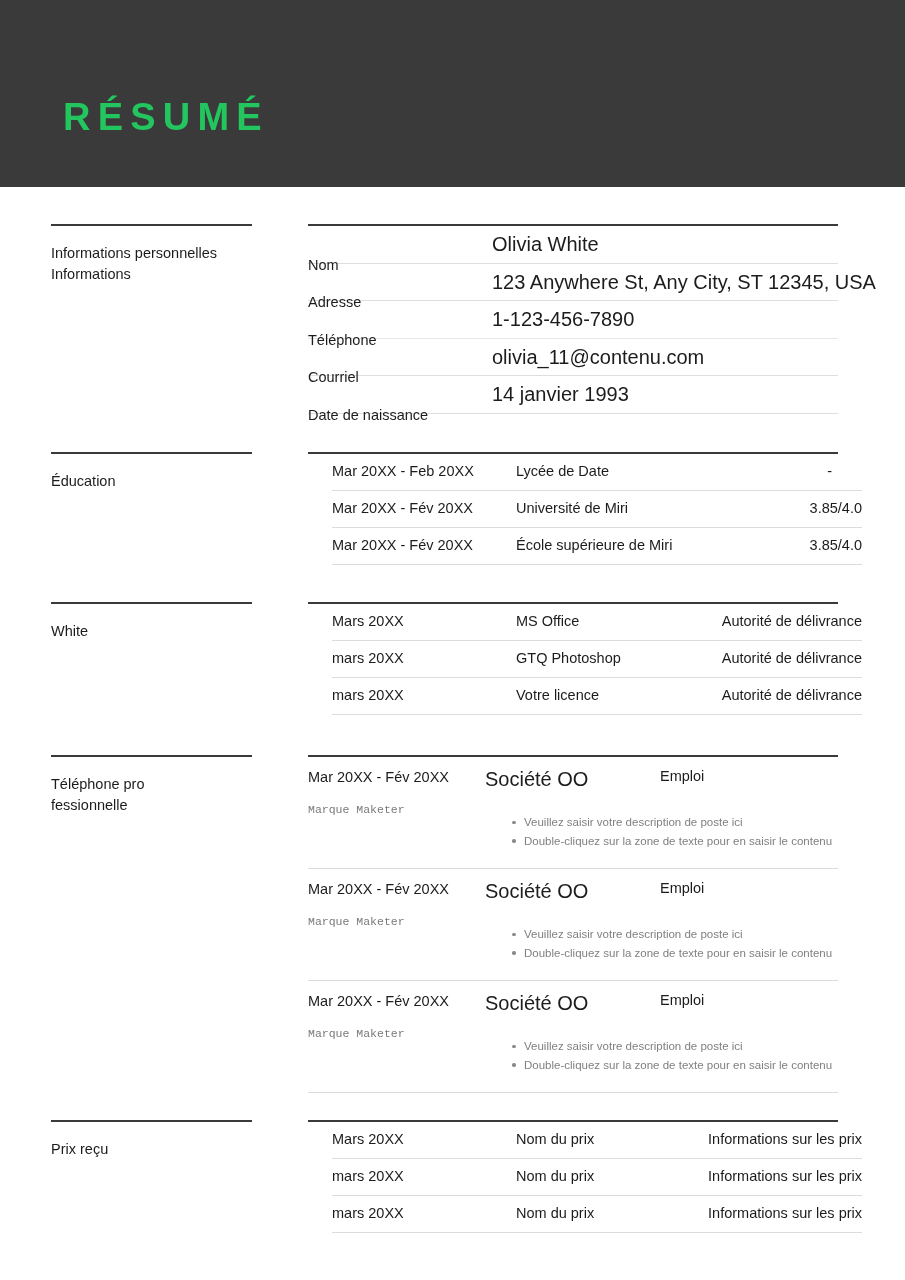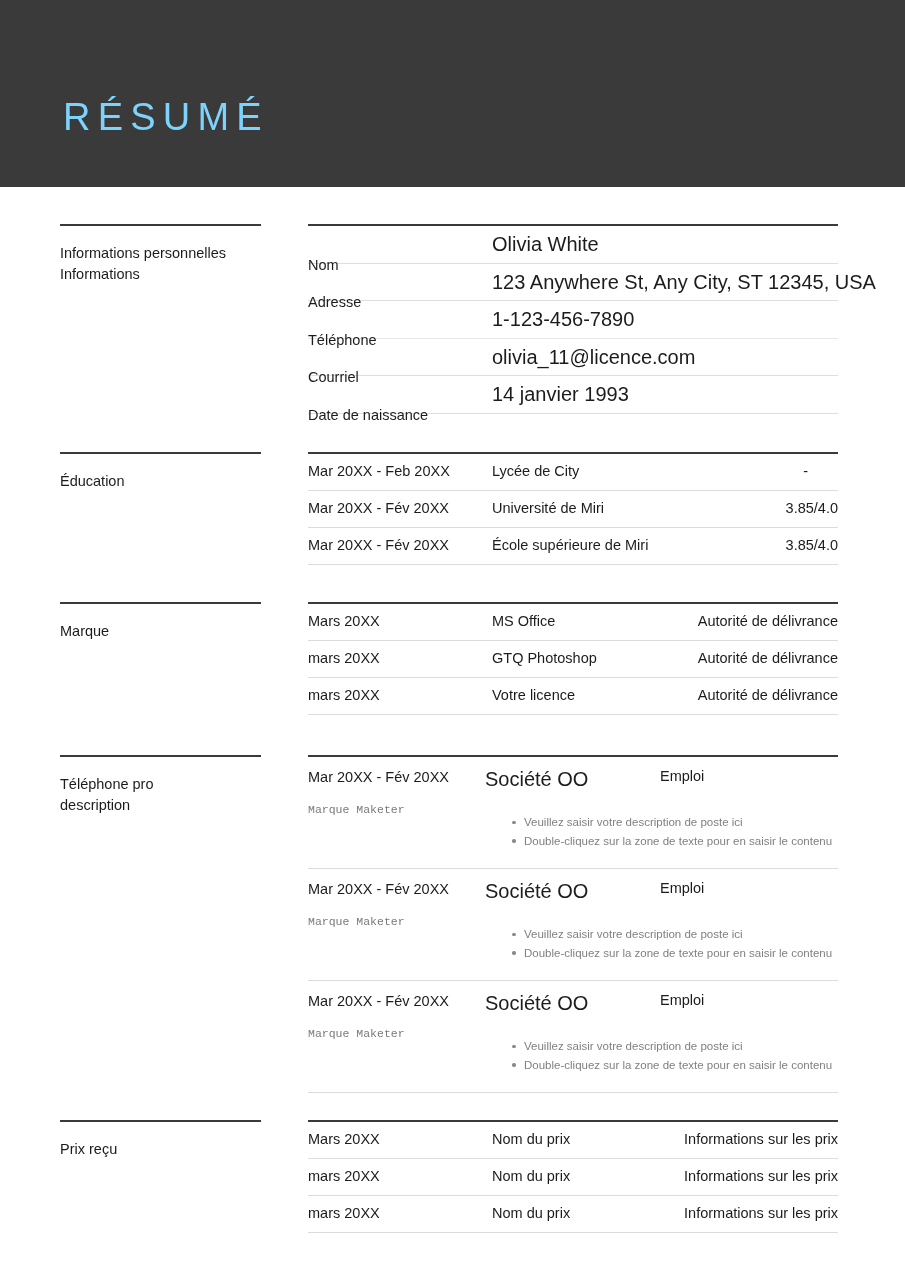--- a/index.html
+++ b/index.html
@@ -22,43 +22,43 @@
     width: 905px;
     height: 187px;
     background: #3a3a3a;
     position: relative;
   }
   .header-title {
     position: absolute;
     left: 63px;
     top: 98px;
     font-size: 38px;
-    font-weight: 400;
+    font-weight: 700;
     letter-spacing: 0.19em;
-    color: #7dd3fc;
+    color: #22c55e;
     line-height: 1;
     white-space: nowrap;
   }
 
   
   .page {
     position: relative;
     width: 905px;
   }
 
   .section {
     position: absolute;
     left: 0;
     width: 905px;
   }
 
   
   .sec-label-col {
     position: absolute;
-    left: 60px;
+    left: 51px;
     top: 0;
     width: 201px;
   }
   .sec-rule {
     width: 201px;
     height: 2px;
     background: #3a3a3a;
   }
   .sec-label {
     margin-top: 17px;
@@ -117,20 +117,21 @@
     color: #1c1c1c;
     white-space: nowrap;
   }
   .pi-row.gap .sep { background: #e6e6e6; }
 
   
   .trow {
     position: relative;
     width: 530px;
     height: 37px;
+    margin-left: 24px;
   }
   .trow .sep {
     position: absolute;
     left: 0;
     bottom: 0;
     width: 530px;
     height: 1px;
     background: #dcdcdc;
   }
   .tc-date {
@@ -265,21 +266,21 @@
         </div>
 
         <div class="pi-row gap">
           <span class="pi-label">Téléphone</span>
           <span class="pi-value">1-123-456-7890</span>
           <span class="sep"></span>
         </div>
 
         <div class="pi-row">
           <span class="pi-label">Courriel</span>
-          <span class="pi-value">olivia_11@licence.com</span>
+          <span class="pi-value">olivia_11@contenu.com</span>
           <span class="sep"></span>
         </div>
 
         <div class="pi-row">
           <span class="pi-label">Date de naissance</span>
           <span class="pi-value">14 janvier 1993</span>
           <span class="sep"></span>
         </div>
 
       </div>
@@ -290,21 +291,21 @@
     <div class="sec-label-col">
       <div class="sec-rule"></div>
       <div class="sec-label">Éducation</div>
     </div>
 
     <div class="sec-content-col">
       <div class="content-rule-top"></div>
 
       <div class="trow">
         <span class="tc-date">Mar 20XX - Feb 20XX</span>
-        <span class="tc-mid">Lycée de City</span>
+        <span class="tc-mid">Lycée de Date</span>
         <span class="tc-right dash">-</span>
         <span class="sep"></span>
       </div>
 
       <div class="trow">
         <span class="tc-date">Mar 20XX - Fév 20XX</span>
         <span class="tc-mid">Université de Miri</span>
         <span class="tc-right">3.85/4.0</span>
         <span class="sep"></span>
       </div>
@@ -315,21 +316,21 @@
         <span class="tc-right">3.85/4.0</span>
         <span class="sep"></span>
       </div>
 
     </div>
   </div>
 
   <div class="section" style="top:415px;">
     <div class="sec-label-col">
       <div class="sec-rule"></div>
-      <div class="sec-label">Marque</div>
+      <div class="sec-label">White</div>
     </div>
 
     <div class="sec-content-col">
       <div class="content-rule-top"></div>
 
       <div class="trow">
         <span class="tc-date">Mars 20XX</span>
         <span class="tc-mid">MS Office</span>
         <span class="tc-right">Autorité de délivrance</span>
         <span class="sep"></span>
@@ -350,21 +351,21 @@
       </div>
 
     </div>
   </div>
 
   <div class="section" style="top:568px;">
     <div class="sec-label-col">
       <div class="sec-rule"></div>
       <div class="sec-label">
         <div>Téléphone pro</div>
-        <div>description</div>
+        <div>fessionnelle</div>
       </div>
     </div>
 
     <div class="sec-content-col">
       <div class="content-rule-top"></div>
 
       <div class="exp-block">
         <span class="exp-date">Mar 20XX - Fév 20XX</span>
         <span class="exp-role">Marque Maketer</span>
         <span class="exp-company">Société OO</span>

